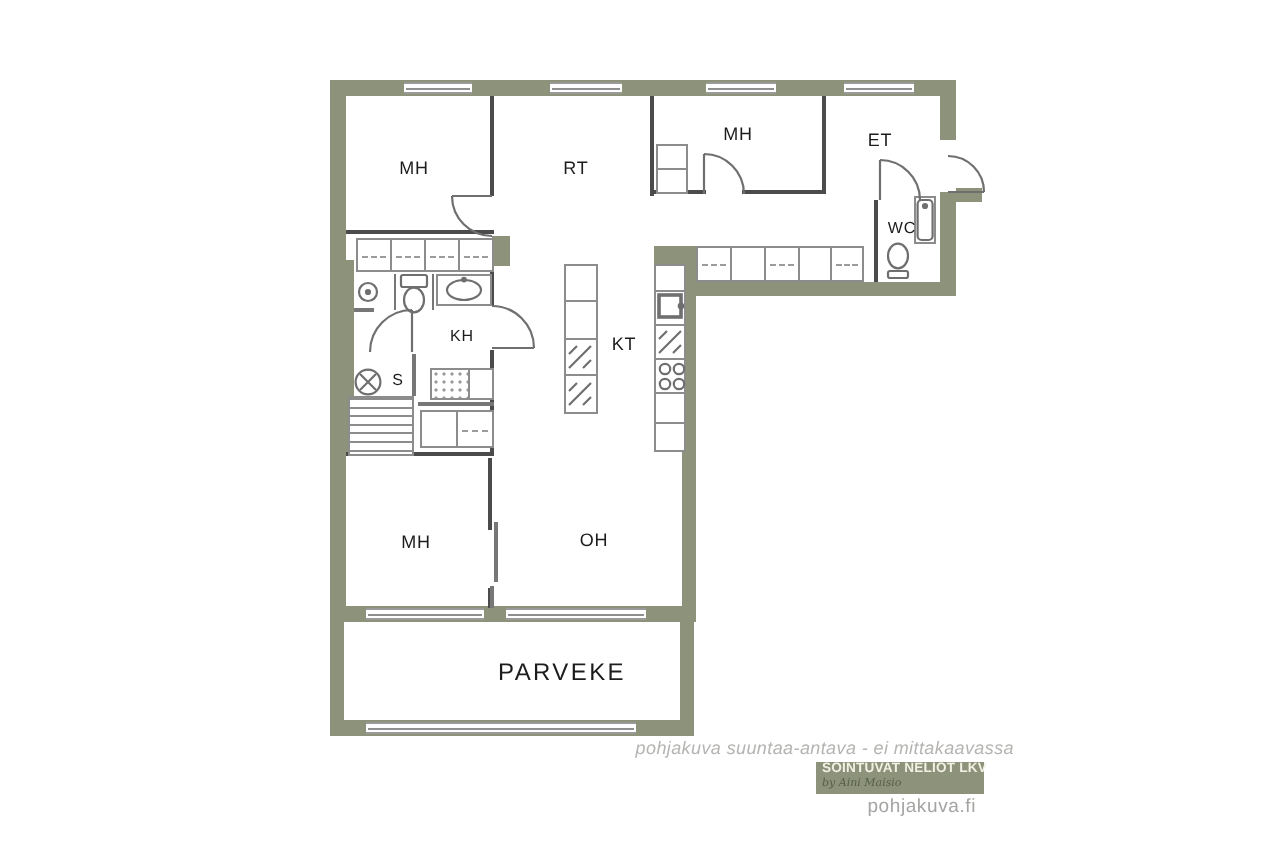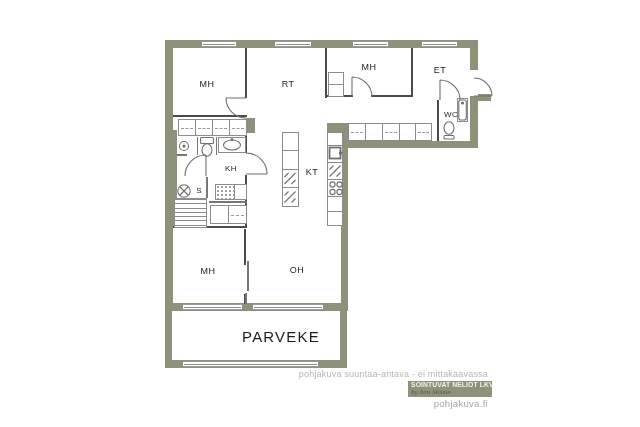--- a/index.html
+++ b/index.html
@@ -20,23 +20,23 @@
   .benches{position:absolute;box-sizing:border-box;border:1px solid #8c8c8c;background:#fff;
     background-image:repeating-linear-gradient(180deg,#8c8c8c 0 1px,transparent 1px 4.3px);}
   .speckle{position:absolute;box-sizing:border-box;border:1px solid #8c8c8c;background-color:#fff;
     background-image:radial-gradient(#9a9a9a 0.7px, transparent 0.9px);background-size:4px 4px;}
   svg.overlay{position:absolute;left:0;top:0;pointer-events:none;}
   .glyph{stroke:#6f6f6f;stroke-width:1.1;fill:none;}
   
   .lbl{position:absolute;transform:translate(-50%,-50%);font-size:9px;letter-spacing:.4px;
        color:#1c1c1c;white-space:nowrap;}
   .lbl.sm{font-size:8px;}
-  .lbl.parveke{font-size:15px;letter-spacing:1.2px;}
-  
-  .disclaimer{position:absolute;right:152px;top:369px;font-size:9px;color:#b5b4b2;letter-spacing:.2px;}
+  .lbl.parveke{font-size:12px;letter-spacing:1.2px;}
+  
+  .disclaimer{position:absolute;right:133px;top:369px;font-size:9px;color:#b5b4b2;letter-spacing:.2px;font-style:italic;}
   .badge{position:absolute;left:408px;top:381px;width:84px;height:16px;background:#8d927a;
          padding:1px 3px;box-sizing:border-box;line-height:1;}
   .badge .b1{display:block;font-size:6.8px;font-weight:700;color:#f2f1e4;letter-spacing:.1px;white-space:nowrap;}
   .badge .b2{display:block;font-size:5.5px;font-style:italic;color:#555f46;font-family:"DejaVu Serif",serif;margin-top:1px;}
   .site{position:absolute;right:152px;top:398px;font-size:9.5px;color:#a5a4a2;letter-spacing:.3px;}
 </style>
 </head>
 <body>
 
 <div class="abs" style="left:0;top:0;width:640px;height:427px;">

